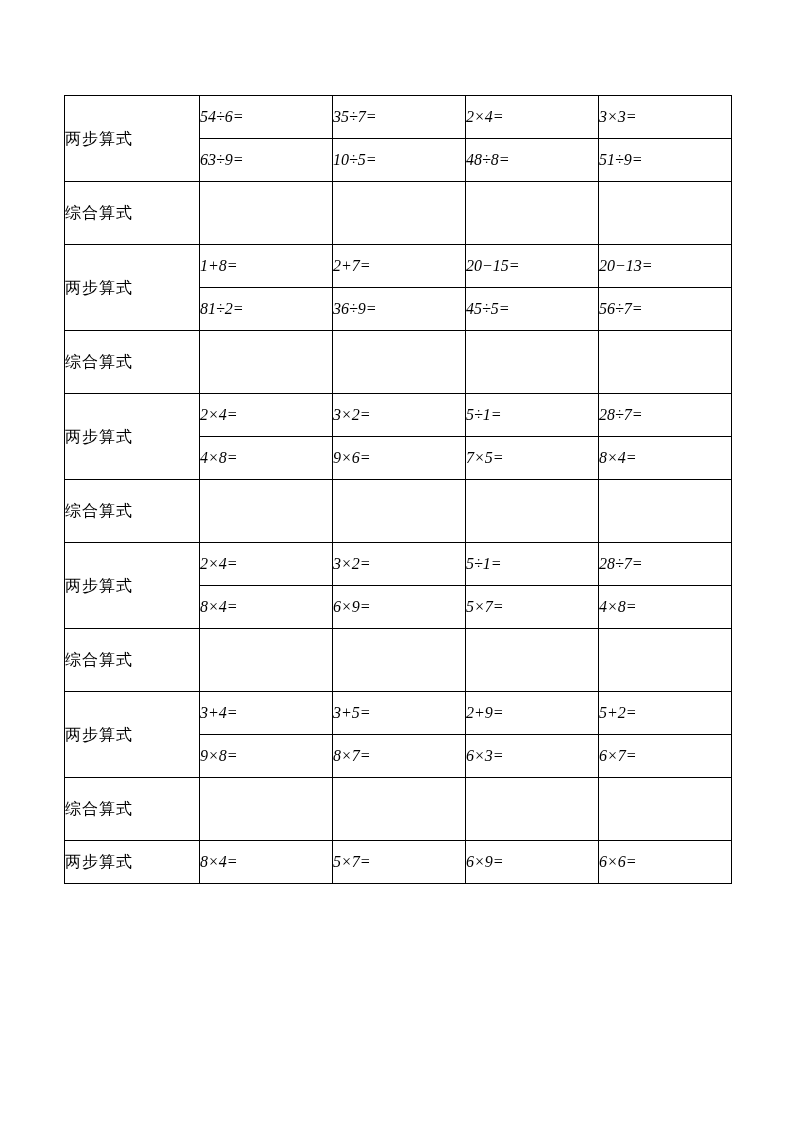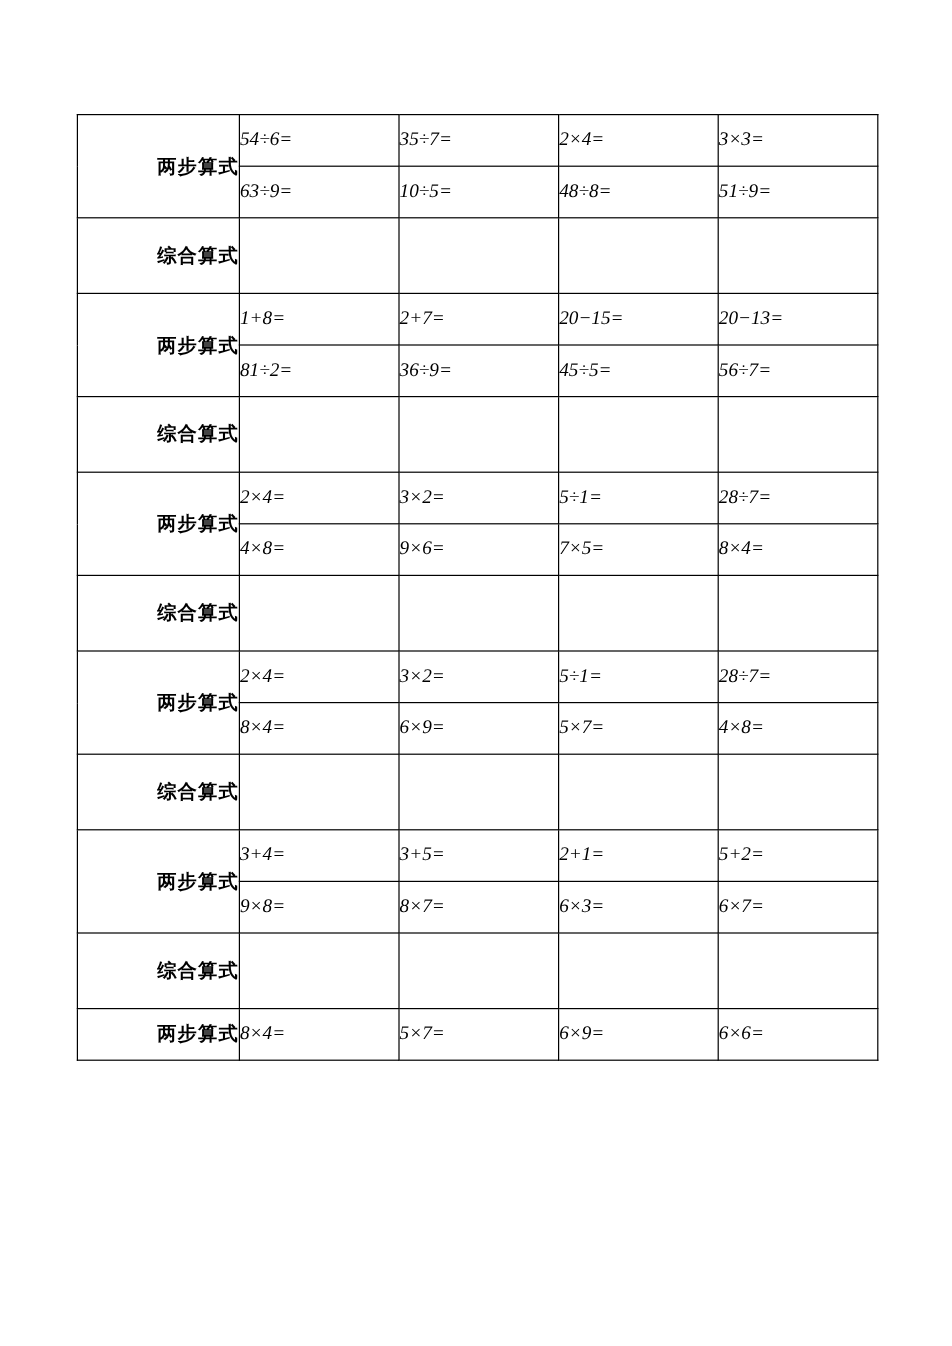--- a/index.html
+++ b/index.html
@@ -55,22 +55,21 @@
   }
   td.blank-cell {
     width: 132px;
     height: 62px;
   }
   tr.two-step-row td { height: 42px; }
   tr.combined-row td { height: 62px; }
   .label-inner {
     display: block;
     width: 100%;
-    text-align: right;
-    font-weight: bold;
+    text-align: left;
   }
 </style>
 </head>
 <body>
 
 <div id="page">
 
   <table id="worksheet-table">
     <tbody>
 
@@ -173,21 +172,21 @@
         <td class="blank-cell"></td>
         <td class="blank-cell"></td>
       </tr>
 
       <tr class="two-step-row">
         <td class="label-cell" rowspan="2">
           <span class="label-inner">两步算式</span>
         </td>
         <td class="expr-cell">3+4=</td>
         <td class="expr-cell">3+5=</td>
-        <td class="expr-cell">2+1=</td>
+        <td class="expr-cell">2+9=</td>
         <td class="expr-cell">5+2=</td>
       </tr>
       <tr class="two-step-row">
         <td class="expr-cell">9×8=</td>
         <td class="expr-cell">8×7=</td>
         <td class="expr-cell">6×3=</td>
         <td class="expr-cell">6×7=</td>
       </tr>
       <tr class="combined-row">
         <td class="label-cell">

